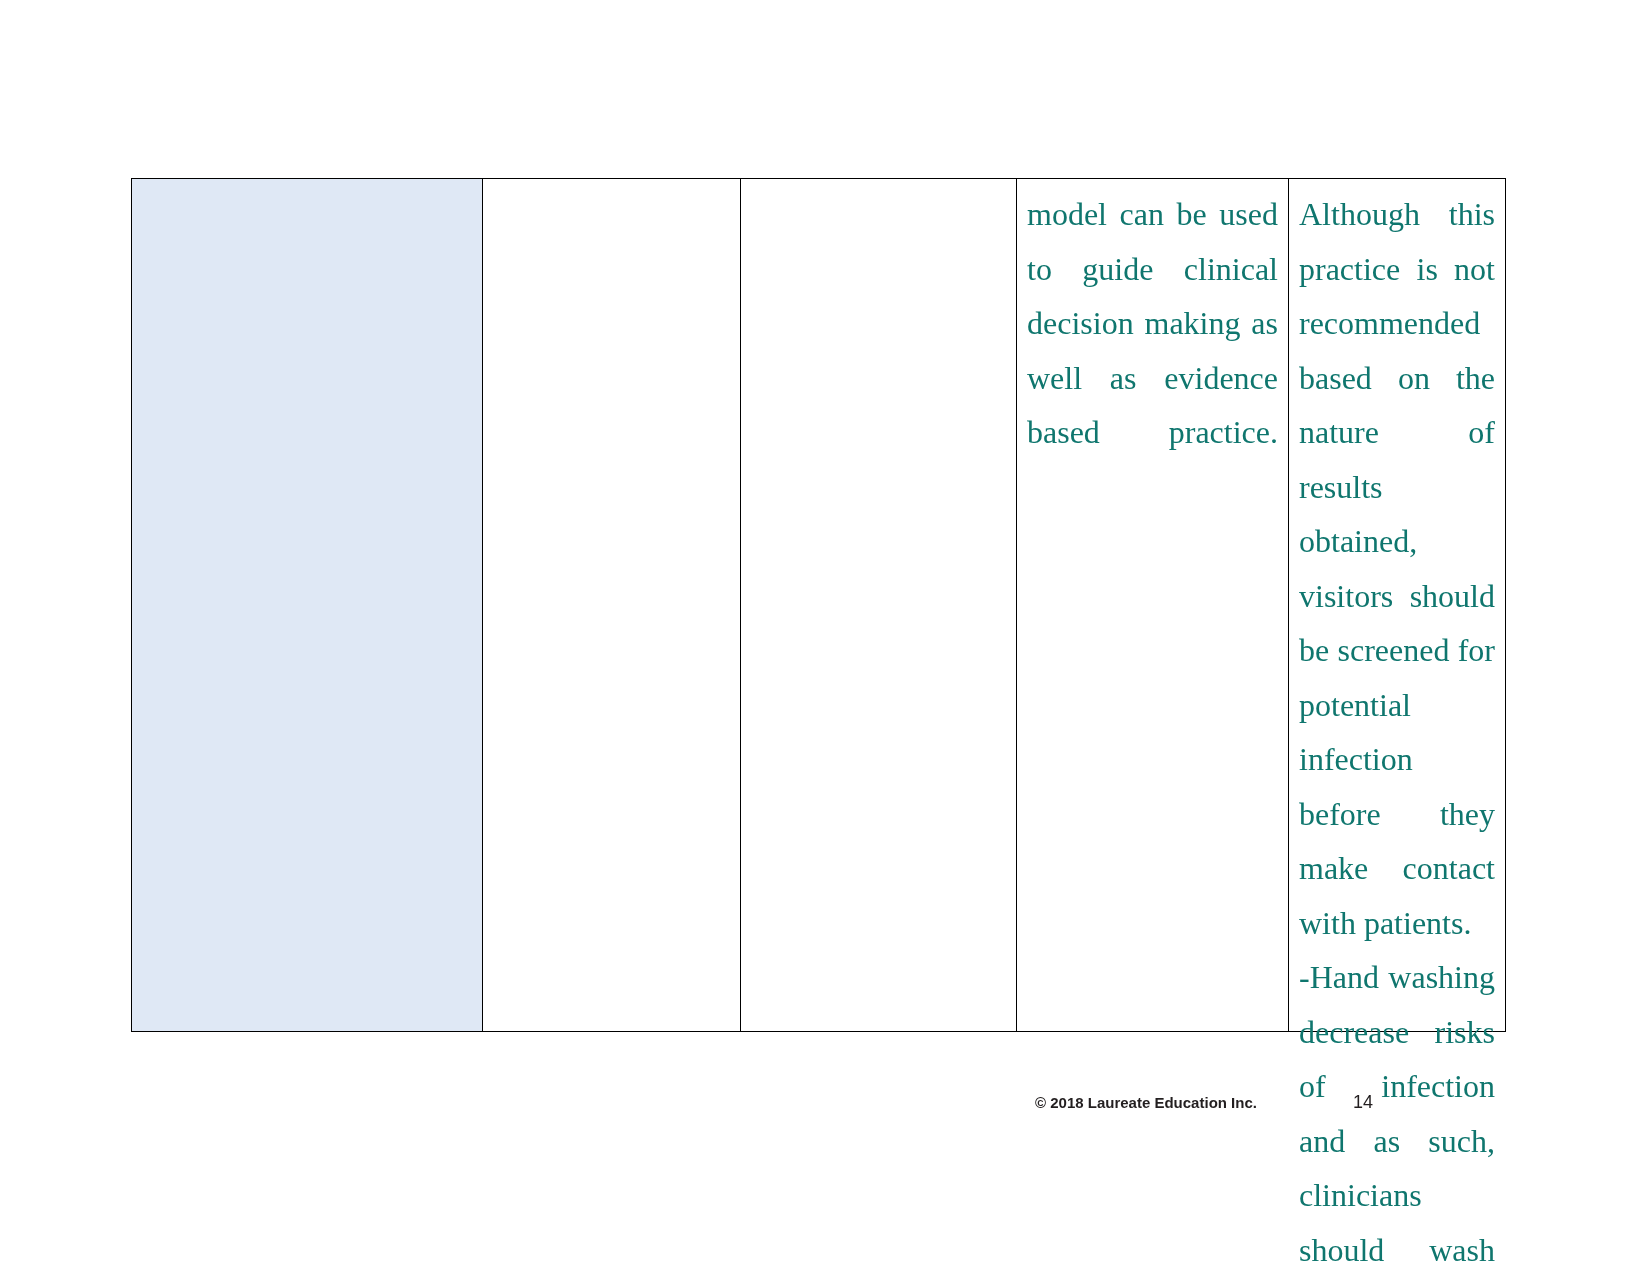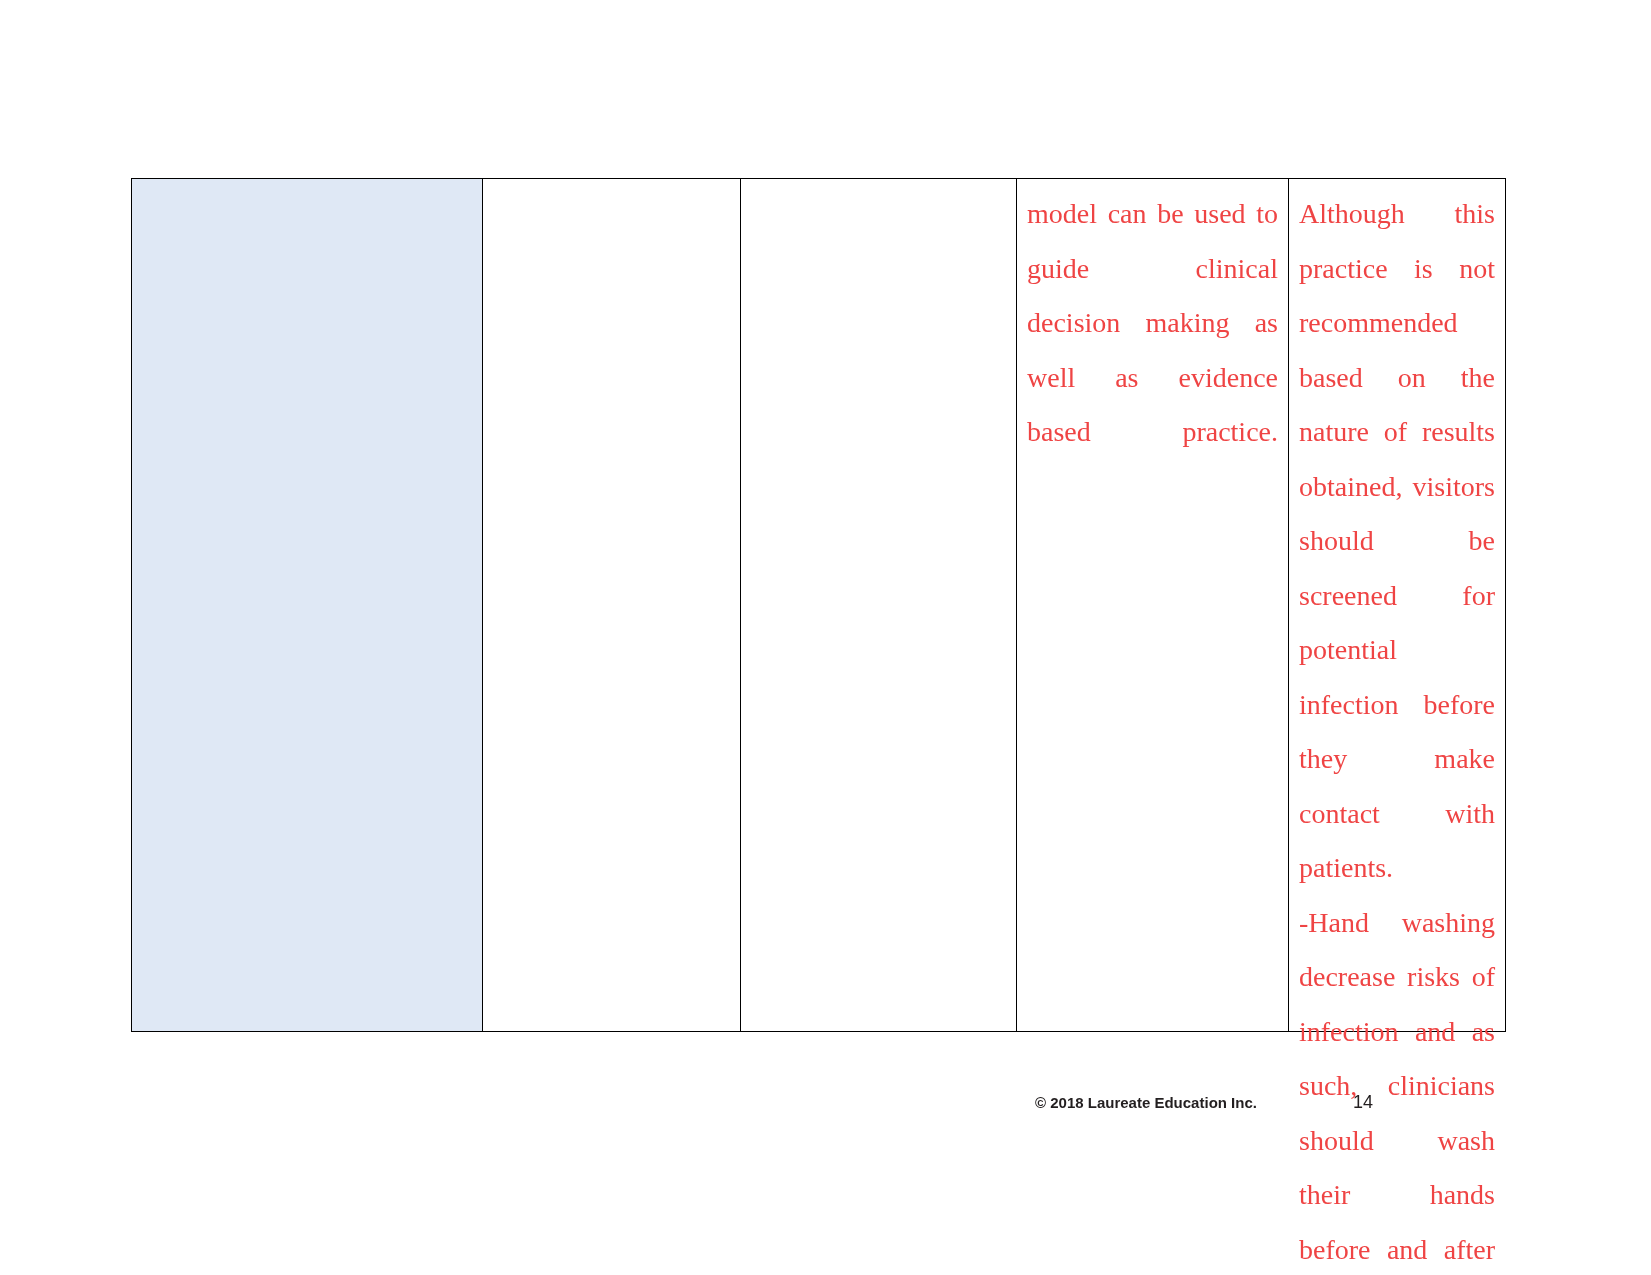--- a/index.html
+++ b/index.html
@@ -45,23 +45,23 @@
   .col-shaded {
     width: 350px;
     background: #dfe8f5;
   }
   .col-b { width: 257px; background: #ffffff; }
   .col-c { width: 275px; background: #ffffff; }
   .col-d { width: 271px; background: #ffffff; }
   .col-e { width: 216px; background: #ffffff; }
 
   .cell-text {
-    font-size: 28px;
+    font-size: 32px;
     line-height: 54.5px;
-    color: #ef4444;
+    color: #0f766e;
     text-align: justify;
     text-justify: inter-word;
     padding: 8px 10px 0 10px;
     font-family: "Liberation Serif", serif;
   }
   .cell-text p {
     margin: 0;
     text-align: justify;
     text-align-last: left;
   }

